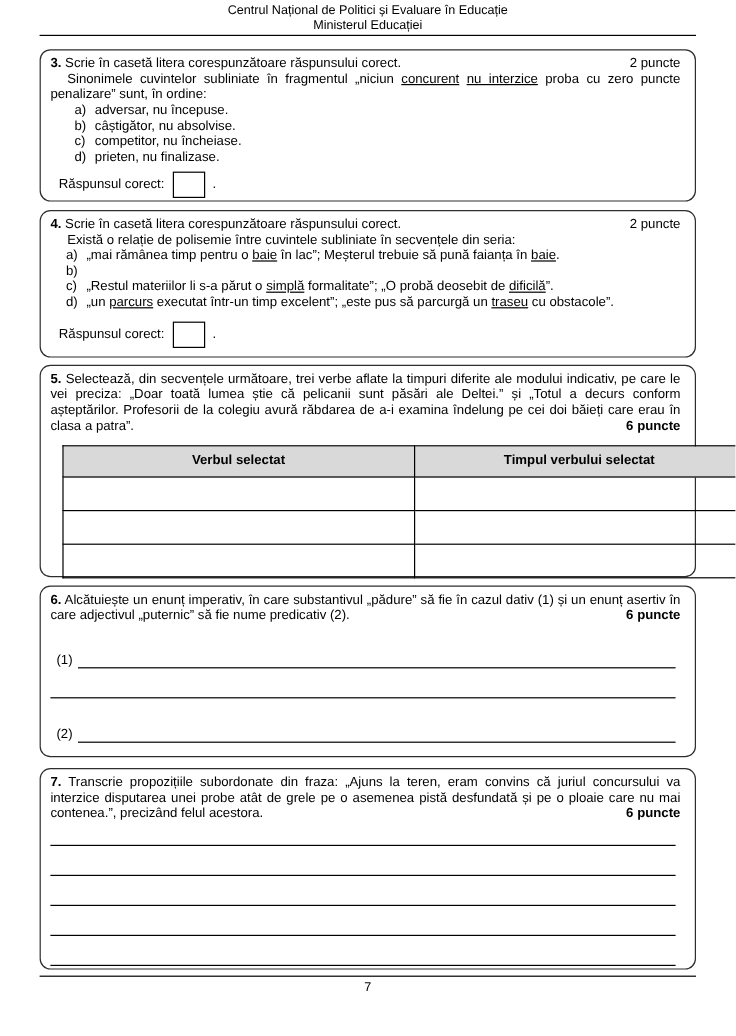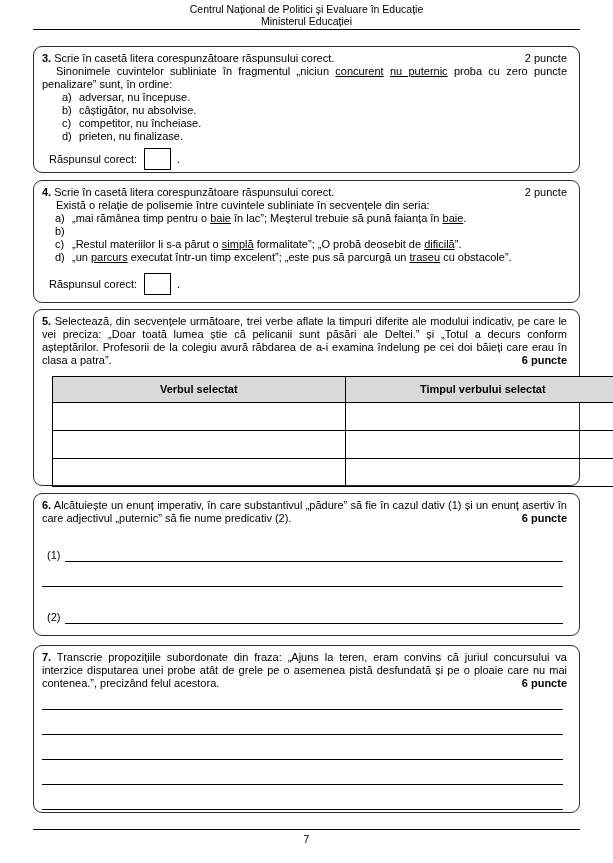--- a/index.html
+++ b/index.html
@@ -7,21 +7,21 @@
     position:relative;
     width:613px;height:863px;
     background:#fff;color:#000;
     font-family:"Liberation Sans",sans-serif;
     font-size:11px;line-height:13px;
     overflow:hidden;
     box-sizing:border-box;
   }
   .hdr{padding-top:4px;text-align:center;font-size:10.5px;line-height:11.5px;}
   .hdr-rule{margin:2px 33px 0 33px;border-bottom:1.5px solid #000;}
-  .sheet{margin:16px 33px;}
+  .sheet{margin:0 33px;}
   .qbox{
     border:1.4px solid #2e2e2e;
     border-radius:9px;
     box-sizing:border-box;
     padding:5px 12px 4px 8px;
     background:#fff;
   }
   .qbox.q3{margin-top:11px;height:127px;}
   .qbox.q4{margin-top:7px;height:123px;}
   .qbox.q5{margin-top:6px;height:177px;}
@@ -83,21 +83,21 @@
   </div>
   <div class="hdr-rule"></div>
 
   <div class="sheet">
 
     <div class="qbox q3">
       <div class="qhead">
         <span class="lead"><span class="num">3.</span> <span>Scrie în casetă litera corespunzătoare răspunsului corect.</span></span>
         <span class="pts">2 puncte</span>
       </div>
-      <div class="para indent"><span>Sinonimele cuvintelor subliniate în fragmentul „niciun </span><span class="u">concurent</span><span> </span><span class="u">nu puternic</span><span> proba cu zero puncte penalizare” sunt, în ordine:</span></div>
+      <div class="para indent"><span>Sinonimele cuvintelor subliniate în fragmentul „niciun </span><span class="u">concurent</span><span> </span><span class="u">nu interzice</span><span> proba cu zero puncte penalizare” sunt, în ordine:</span></div>
       <div class="opt">
         <span class="letter">a)</span>
         <span><span>adversar, nu începuse.</span></span>
       </div>
       <div class="opt">
         <span class="letter">b)</span>
         <span><span>câștigător, nu absolvise.</span></span>
       </div>
       <div class="opt">
         <span class="letter">c)</span>

